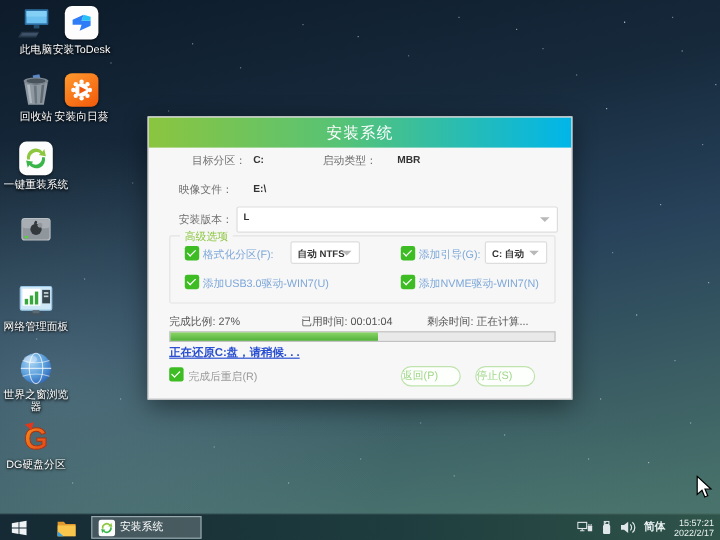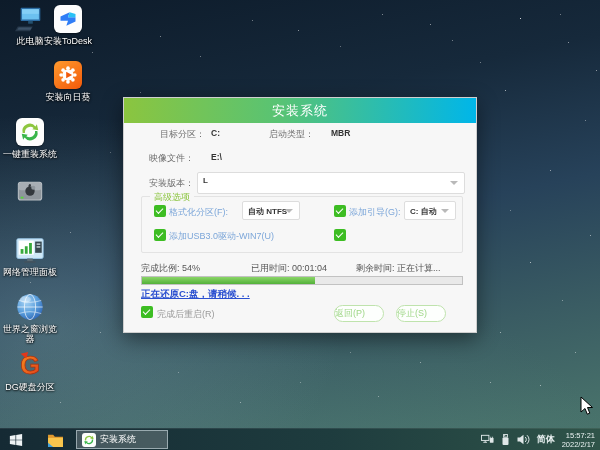--- a/index.html
+++ b/index.html
@@ -90,20 +90,34 @@
         <rect x="7.5" y="5.5" width="18" height="11" fill="#6cc1f0"></rect>
         <rect x="7.5" y="5.5" width="18" height="5" fill="#8ed4f8" opacity=".7"></rect>
         <rect x="14" y="18" width="5" height="3" fill="#24506f"></rect>
         <polygon points="3,24 19,24 16,29 0,29" fill="#27384a"></polygon>
         <polygon points="4,25 18,25 16.5,27.5 2.5,27.5" fill="#3d5268"></polygon>
       </svg>
     </div>
     <span class="lbl">此电脑</span>
   </div>
 
+  <div class="dicon" style="left:0;top:59px">
+    <div class="art">
+      <svg width="30" height="30" viewBox="0 0 32 32">
+        <polygon points="13,3 19,2 20,6 14,7" fill="#5b87c5"></polygon>
+        <ellipse cx="16" cy="8" rx="11" ry="3.2" fill="#7d8890"></ellipse>
+        <ellipse cx="16" cy="8" rx="8.5" ry="2.2" fill="#49535b"></ellipse>
+        <path d="M5.5 9 L9 29 L23 29 L26.5 9 Q16 13 5.5 9 Z" fill="#8d98a1"></path>
+        <path d="M8 11 L10.5 27.5 L12.5 27.5 L10.5 11.5 Z" fill="#b9c2c9" opacity=".8"></path>
+        <path d="M14 12 L15 28 L17 28 L16.5 12.2 Z" fill="#6b757e"></path>
+        <path d="M21 11.5 L19.5 27.5 L21.5 27.5 L23.5 11 Z" fill="#606a73"></path>
+      </svg>
+    </div>
+    <span class="lbl">回收站</span>
+  </div>
 
   <div class="dicon" style="left:0;top:116px">
     <div class="art">
       <div class="tile white">
         <svg width="22" height="22" viewBox="0 0 24 24">
           <path d="M4 13 A8 8 0 0 1 18 6 L19.5 3.5 L21 10 L14.5 9 L16 7.5 A6 6 0 0 0 6.5 13 Z" fill="#8dc63f"></path>
           <path d="M20 11 A8 8 0 0 1 6 18 L4.5 20.5 L3 14 L9.5 15 L8 16.5 A6 6 0 0 0 17.5 11 Z" fill="#39b54a"></path>
         </svg>
       </div>
     </div>
@@ -244,23 +258,24 @@
       <span class="cb-lbl" style="left:207px;top:9px">添加引导(G):</span>
       <div class="select" style="left:262px;top:4px;width:52px;height:19px">
         <span class="txt" style="padding-top:4px">C: 自动</span>
         <span class="caret"></span>
       </div>
 
       <span class="cb" style="left:12px;top:32px"></span>
       <span class="cb-lbl" style="left:27px;top:33px">添加USB3.0驱动-WIN7(U)</span>
 
       <span class="cb" style="left:192px;top:32px"></span>
-    </div>
-
-    <span class="pg-lbl" style="left:17px;top:164px">完成比例: 54%</span>
+      <span class="cb-lbl" style="left:207px;top:33px">添加NVME驱动-WIN7(N)</span>
+    </div>
+
+    <span class="pg-lbl" style="left:17px;top:164px">完成比例: 27%</span>
     <span class="pg-lbl" style="left:127px;top:164px">已用时间: 00:01:04</span>
     <span class="pg-lbl" style="left:232px;top:164px">剩余时间: 正在计算...</span>
 
     <div class="pbar">
       <div class="pfill" style="width: 54%;"></div>
     </div>
 
     <span class="status-blue">正在还原C:盘，请稍候. . .</span>
 
     <span class="cb" style="left:17px;top:208px"></span>

